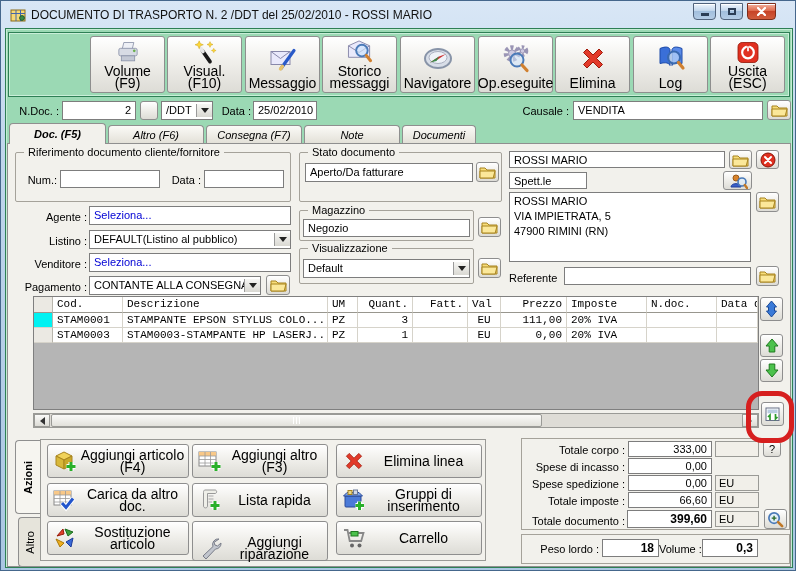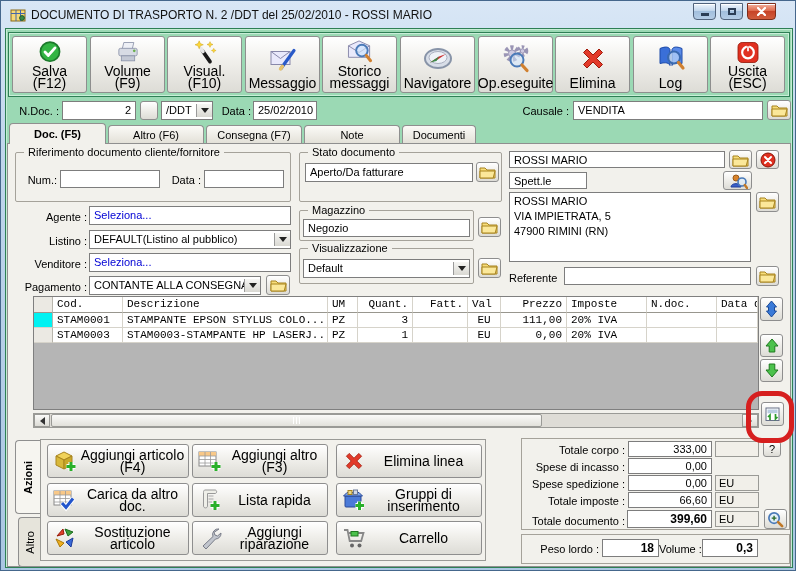--- a/index.html
+++ b/index.html
@@ -33,21 +33,21 @@
   .combo{background:#fff;border:1px solid #7d7d7d;font-size:11px;display:flex;align-items:center;overflow:hidden;}
   .combo-text{flex:1;padding:1px 4px;line-height:15px;white-space:nowrap;overflow:hidden;}
   .combo-btn{width:16px;background:linear-gradient(#f6f6f4,#d9d8d2);border-left:1px solid #9a9a9a;
     display:flex;align-items:center;justify-content:center;}
   .arr{width:0;height:0;border:4px solid transparent;border-top:5px solid #222;margin-top:4px;}
   
   .gb{border:1px solid #a5a29a;border-radius:2px;}
   .gb-legend{position:absolute;top:-7px;left:8px;background:#f2f1ec;padding:0 4px;font-size:11px;white-space:nowrap;}
   
   .tab{border:1px solid #8f8f8f;border-bottom:none;border-radius:4px 4px 0 0;
-    background:linear-gradient(#fbfaf7,#e3e1d8);text-align:center;font-size:11px;line-height:19px;}
+    background:linear-gradient(#fbfaf7,#e3e1d8);text-align:center;font-size:11px;line-height:19px;font-style:italic;}
   .tab.active{background:#f2f1ec;font-weight:bold;line-height:20px;}
   .panel{background:#f2f1ec;border:1px solid #8f8f8f;}
   
   .grid{background:#b5b5b5;border:1px solid #7f7f7f;overflow:hidden;}
   .grow{display:grid;grid-template-columns:19px 70px 205px 30px 55px 55px 33px 66px 80px 70px 1fr;background:#fff;}
   .gcell{border-right:1px solid #d6d3ca;border-bottom:1px solid #d6d3ca;padding:1px 4px;font-size:11px;
     line-height:12px;white-space:nowrap;overflow:hidden;font-family:Liberation Mono, monospace;}
   .ghead .gcell{border-bottom:1px solid #98968e;}
   .gsel{background:#ebe9e3;border-right:1px solid #b8b5ac;}
   .cyan{background:#00f2f2;}
@@ -90,27 +90,20 @@
   <div class="abs wbtn close" style="left:746px;top:2px;width:29px;height:17px">
     <svg width="9" height="9" viewBox="0 0 9 9">
       <path d="M1 1l7 7M8 1l-7 7" stroke="#fff" stroke-width="2.2" stroke-linecap="round"></path>
     </svg>
   </div>
 
   <div class="abs content" style="left:4px;top:27px;width:788px;height:540px"></div>
 
   <div class="abs strip" style="left:7px;top:31px;width:782px;height:65px"></div>
 
-  <div class="abs btn tbtn" style="left:11px;top:35px;width:75px;height:57px">
-    <svg class="ticon" width="30" height="30" viewBox="0 0 30 30">
-      <circle cx="15" cy="14" r="11.5" fill="#33b544" stroke="#1d7a2c" stroke-width="2"></circle>
-      <path d="M9 14.5l4 4 8-9" fill="none" stroke="#fff" stroke-width="3.4" stroke-linecap="round" stroke-linejoin="round"></path>
-    </svg>
-    <span class="tlbl">Salva (F12)</span>
-  </div>
   <div class="abs btn tbtn" style="left:89px;top:35px;width:75px;height:57px">
     <svg class="ticon" width="30" height="30" viewBox="0 0 30 30">
       <path d="M10 3h12l-2 8H8z" fill="#eef0f6" stroke="#8a92a8"></path>
       <rect x="4" y="10" width="22" height="9" rx="2" fill="#d7dbe4" stroke="#8a92a8"></rect>
       <rect x="7" y="19" width="16" height="6" fill="#c3c8d4" stroke="#8a92a8"></rect>
       <circle cx="22.5" cy="13" r="1.6" fill="#6ab04c"></circle>
     </svg>
     <span class="tlbl">Volume (F9)</span>
   </div>
   <div class="abs btn tbtn" style="left:166px;top:35px;width:75px;height:57px">
@@ -477,21 +470,21 @@
 
   <div class="abs btn" style="left:46px;top:520px;width:142px;height:34px;z-index:3;display:flex;align-items:center">
     <svg style="margin-left:5px" width="24" height="24" viewBox="0 0 24 24">
       <path d="M4 10L10 3l1 5z" fill="#e0402a" stroke="#981c0c"></path>
       <path d="M12 3l8 3-5 4z" fill="#3aa03a" stroke="#1c6a1c"></path>
       <path d="M20 12l-2 9-5-5z" fill="#3a6ad8" stroke="#1c3a98"></path>
       <path d="M3 13l4 8 4-4z" fill="#f0b020" stroke="#a87808"></path>
     </svg>
     <span class="tlbl" style="flex:1">Sostituzione articolo</span>
   </div>
-  <div class="abs btn" style="left:191px;top:520px;width:136px;height:34px;z-index:3;display:flex;align-items:center">
+  <div class="abs btn" style="left:191px;top:520px;width:136px;height:40px;z-index:3;display:flex;align-items:flex-end">
     <svg style="margin-left:5px" width="24" height="24" viewBox="0 0 24 24">
       <path d="M21 3a5.5 5.5 0 00-6 7.5L5 20l3 3 9.5-10A5.5 5.5 0 0023 7l-3.5 3-2.6-1-.9-2.6z" fill="#c2c6ce" stroke="#787c88"></path>
     </svg>
     <span class="tlbl" style="flex:1">Aggiungi riparazione</span>
   </div>
   <div class="abs btn" style="left:335px;top:520px;width:146px;height:34px;z-index:3;display:flex;align-items:center">
     <svg style="margin-left:5px" width="24" height="24" viewBox="0 0 24 24">
       <path d="M2 4h3.5l2.2 11h11.5l2.3-8H7" fill="none" stroke="#888" stroke-width="1.8"></path>
       <rect x="9" y="5.5" width="7" height="4.5" fill="#4cc24c" stroke="#1f7a1f"></rect>
       <circle cx="10" cy="19.5" r="2" fill="#666"></circle>

